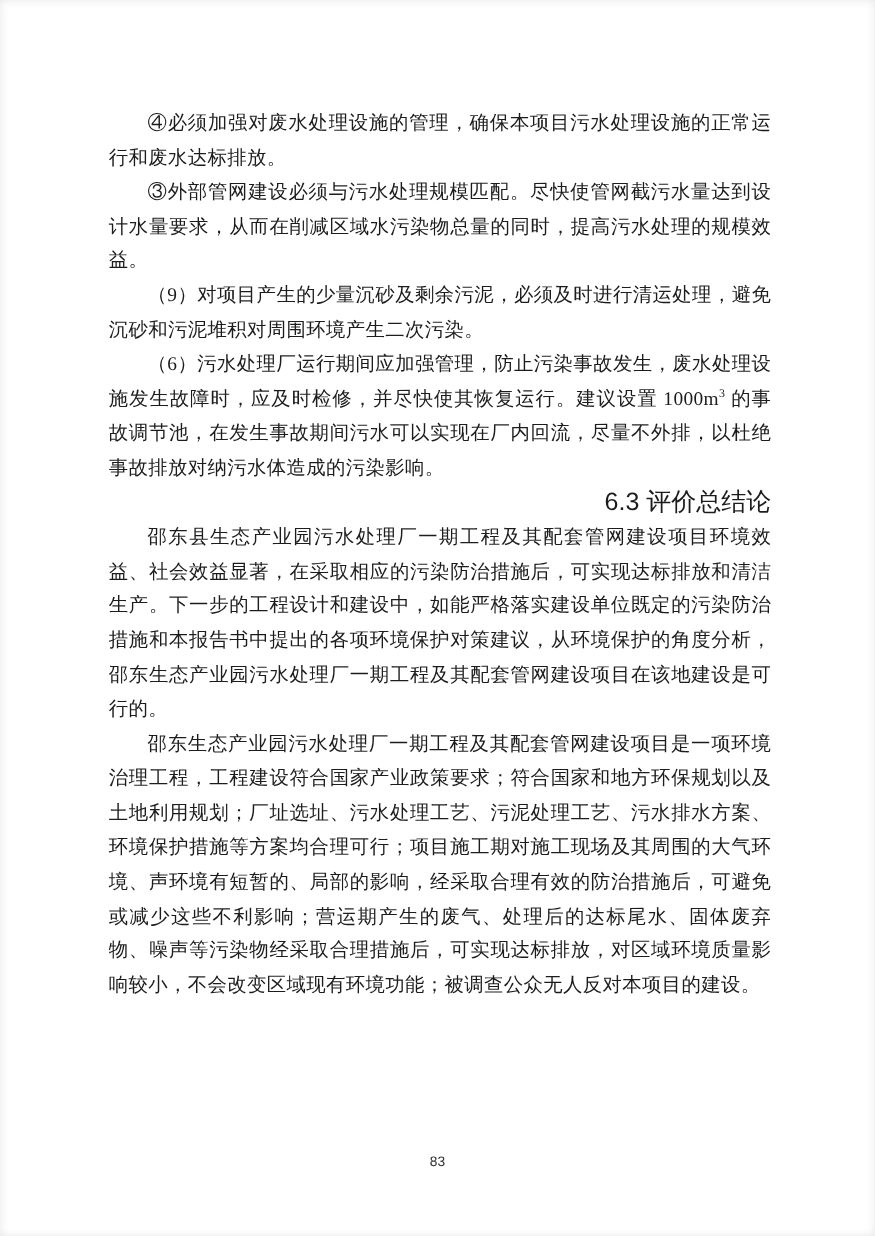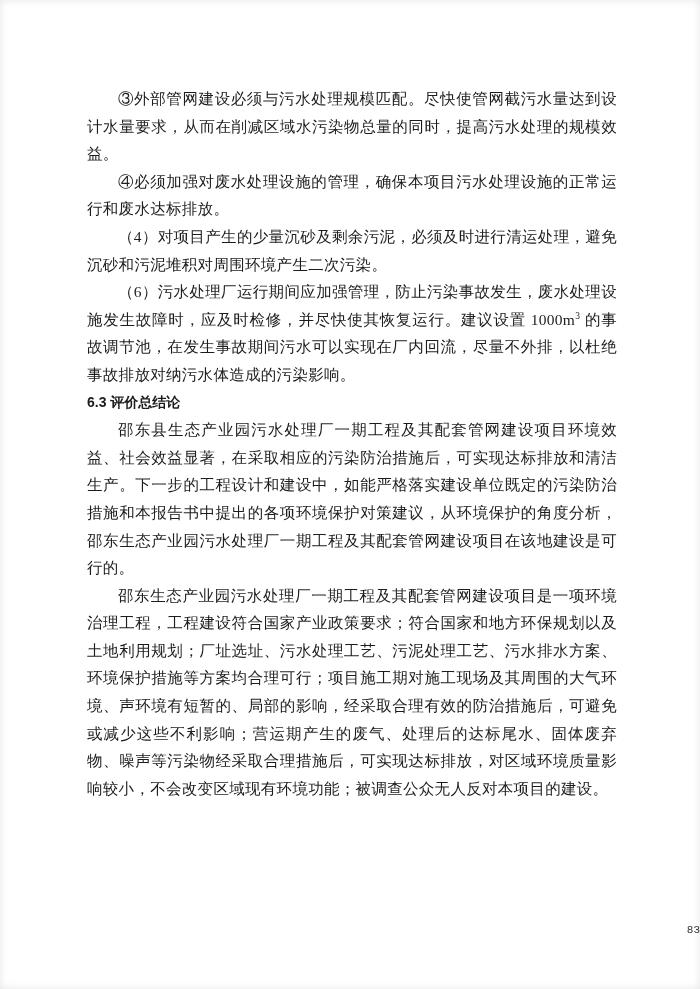--- a/index.html
+++ b/index.html
@@ -27,50 +27,50 @@
   .para {
     margin: 0;
     font-size: 15.5px;
     line-height: 27.6px;
     text-align: justify;
     text-indent: 2em;
     letter-spacing: 0.3px;
   }
   .heading {
     margin: 0;
-    font-size: 14px;
+    font-size: 20px;
     line-height: 27.6px;
-    font-weight: bold;
+    font-weight: normal;
     text-indent: 0;
-    text-align: left;
+    text-align: right;
     font-family: "Liberation Sans", "DejaVu Sans", sans-serif;
   }
   .sup {
     font-size: 9.5px;
     line-height: 0;
     vertical-align: super;
   }
   .page-number {
     position: absolute;
     top: 924px;
     left: 0;
     width: 100%;
-    text-align: right;
+    text-align: center;
     font-size: 11px;
     color: #333333;
-    font-family: Liberation Mono, monospace;
+    font-family: Liberation Sans, sans-serif;
   }
 </style>
 </head>
 <body>
 
 <div class="page">
   <div class="body-text">
+    <p class="para">④必须加强对废水处理设施的管理，确保本项目污水处理设施的正常运行和废水达标排放。</p>
     <p class="para">③外部管网建设必须与污水处理规模匹配。尽快使管网截污水量达到设计水量要求，从而在削减区域水污染物总量的同时，提高污水处理的规模效益。</p>
-    <p class="para">④必须加强对废水处理设施的管理，确保本项目污水处理设施的正常运行和废水达标排放。</p>
-    <p class="para">（4）对项目产生的少量沉砂及剩余污泥，必须及时进行清运处理，避免沉砂和污泥堆积对周围环境产生二次污染。</p>
+    <p class="para">（9）对项目产生的少量沉砂及剩余污泥，必须及时进行清运处理，避免沉砂和污泥堆积对周围环境产生二次污染。</p>
     <p class="para"><span>（6）污水处理厂运行期间应加强管理，防止污染事故发生，废水处理设施发生故障时，应及时检修，并尽快使其恢复运行。建议设置 1000m</span><sup class="sup">3</sup><span> 的事故调节池，在发生事故期间污水可以实现在厂内回流，尽量不外排，以杜绝事故排放对纳污水体造成的污染影响。</span></p>
     <h2 class="heading">6.3 评价总结论</h2>
     <p class="para">邵东县生态产业园污水处理厂一期工程及其配套管网建设项目环境效益、社会效益显著，在采取相应的污染防治措施后，可实现达标排放和清洁生产。下一步的工程设计和建设中，如能严格落实建设单位既定的污染防治措施和本报告书中提出的各项环境保护对策建议，从环境保护的角度分析，邵东生态产业园污水处理厂一期工程及其配套管网建设项目在该地建设是可行的。</p>
     <p class="para">邵东生态产业园污水处理厂一期工程及其配套管网建设项目是一项环境治理工程，工程建设符合国家产业政策要求；符合国家和地方环保规划以及土地利用规划；厂址选址、污水处理工艺、污泥处理工艺、污水排水方案、环境保护措施等方案均合理可行；项目施工期对施工现场及其周围的大气环境、声环境有短暂的、局部的影响，经采取合理有效的防治措施后，可避免或减少这些不利影响；营运期产生的废气、处理后的达标尾水、固体废弃物、噪声等污染物经采取合理措施后，可实现达标排放，对区域环境质量影响较小，不会改变区域现有环境功能；被调查公众无人反对本项目的建设。</p>
   </div>
   <div class="page-number">83</div>
 </div>
 
 </body></html>

